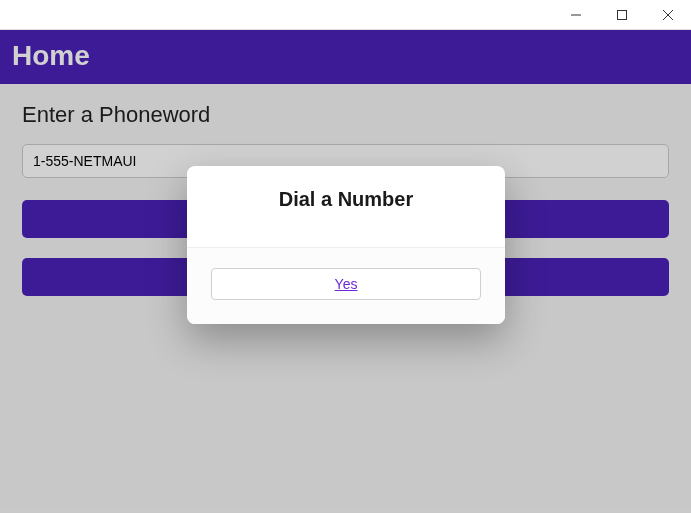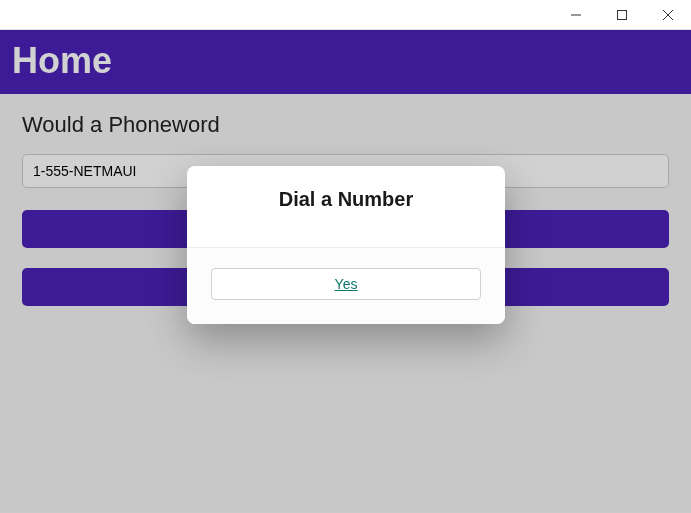--- a/index.html
+++ b/index.html
@@ -22,21 +22,21 @@
       font-size: 13px;
       color: #333;
       font-family: "Segoe UI Symbol","Segoe UI",Arial,sans-serif;
     }
     .titlebar-btn svg { display:block; }
 
     .header {
       background: #4b22b9;
       color: #fff;
       padding: 10px 12px 12px 12px;
-      font-size: 36px;
+      font-size: 28px;
       font-weight: 600;
     }
 
     .content {
       padding: 18px 22px;
     }
     .label {
       font-size: 22px;
       color: #222;
       margin-bottom: 16px;
@@ -101,21 +101,21 @@
       border-top: 1px solid #eee;
       background: #fcfcfc;
     }
     .dialog-btn {
       flex: 1;
       height: 32px;
       border: 1px solid #d0d0d0;
       background: #fff;
       border-radius: 4px;
       font-size: 14px;
-      color: #0f766e;
+      color: #6d28d9;
       cursor: pointer;
       text-decoration: underline;
     }
   </style>
 </head>
 <body>
 
 <div class="titlebar">
   <div class="titlebar-btn" title="Minimize">
     <svg width="10" height="10" viewBox="0 0 10 10">
@@ -133,21 +133,21 @@
         <line x1="10" y1="0" x2="0" y2="10" stroke="#333" stroke-width="1"></line>
       </svg>
   </div>
 </div>
 
 <div class="header">
   <span>Home</span>
 </div>
 
 <div class="content">
-  <div class="label">Would a Phoneword</div>
+  <div class="label">Enter a Phoneword</div>
   <input class="input" type="text" value="1-555-NETMAUI" style="">
   <button class="big-btn"><span></span></button>
   <button class="big-btn"><span></span></button>
 </div>
 
 <div class="scrim"></div>
 
 <div class="dialog">
   <div class="dialog-body">
     <div class="dialog-title">Dial a Number</div>

